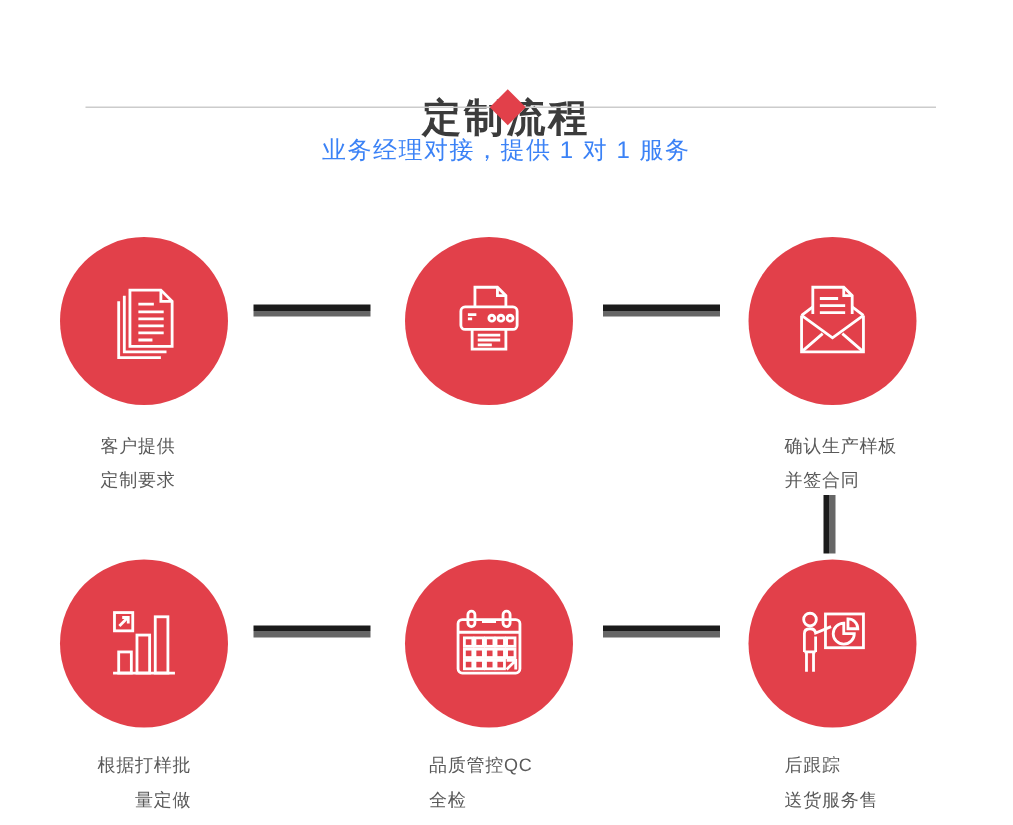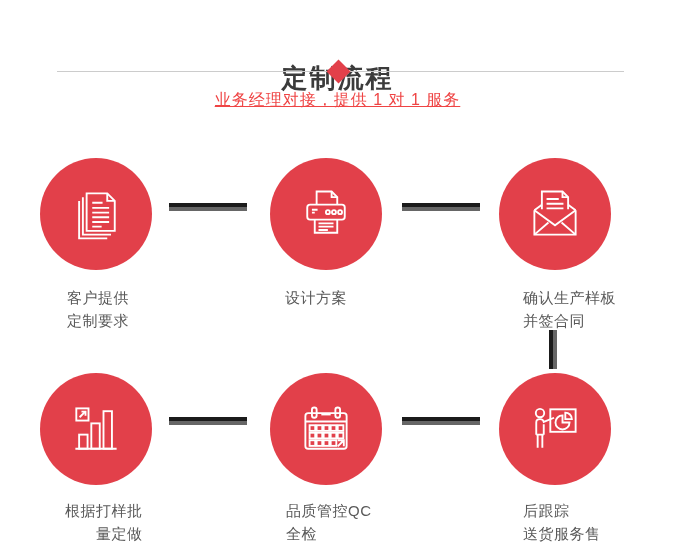--- a/index.html
+++ b/index.html
@@ -13,37 +13,37 @@
   }
   .divider{
     position:absolute;top:71px;left:57px;width:567px;height:1px;background:#cccccc;
   }
   .diamond{
     position:absolute;top:63px;left:330px;width:17px;height:17px;
     background:#e2404a;transform:rotate(45deg);
   }
   .subtitle{
     position:absolute;top:90px;left:0;width:675px;text-align:center;
-    font-size:16px;color:#ef4444;letter-spacing:1px;text-decoration:underline;
+    font-size:16px;color:#3b82f6;letter-spacing:1px;
   }
   .circle{
     position:absolute;width:112px;height:112px;border-radius:50%;
     background:#e2404a;display:flex;align-items:center;justify-content:center;
   }
   .circle svg{display:block;}
   .conn-h{
     position:absolute;width:78px;height:8px;
     background:linear-gradient(#1b1b1b 50%, #666666 50%);
   }
   .conn-v{
     position:absolute;width:8px;height:39px;
     background:linear-gradient(to right,#1b1b1b 50%, #666666 50%);
   }
   .step-label{
-    position:absolute;font-size:15px;line-height:23px;color:#595959;
+    position:absolute;font-size:12px;line-height:23px;color:#595959;
     letter-spacing:0.5px;white-space:nowrap;
   }
   .ic{stroke:#ffffff;fill:none;stroke-width:2;}
 </style>
 </head>
 <body>
 
 <div class="stage">
 
   <div class="title">定制流程</div>
@@ -140,21 +140,20 @@
   <div class="conn-h" style="left:402px;top:203px;"></div>
   <div class="conn-v" style="left:549px;top:330px;"></div>
   <div class="conn-h" style="left:169px;top:417px;"></div>
   <div class="conn-h" style="left:402px;top:417px;"></div>
 
   <div class="step-label" style="left:67px;top:286px;">
     <div>客户提供</div>
     <div>定制要求</div>
   </div>
   <div class="step-label" style="left:285px;top:286px;">
-    <div>设计方案</div>
   </div>
   <div class="step-label" style="left:523px;top:286px;">
     <div>确认生产样板</div>
     <div>并签合同</div>
   </div>
   <div class="step-label" style="left:65px;top:499px;text-align:right;">
     <div>根据打样批</div>
     <div>量定做</div>
   </div>
   <div class="step-label" style="left:286px;top:499px;">

